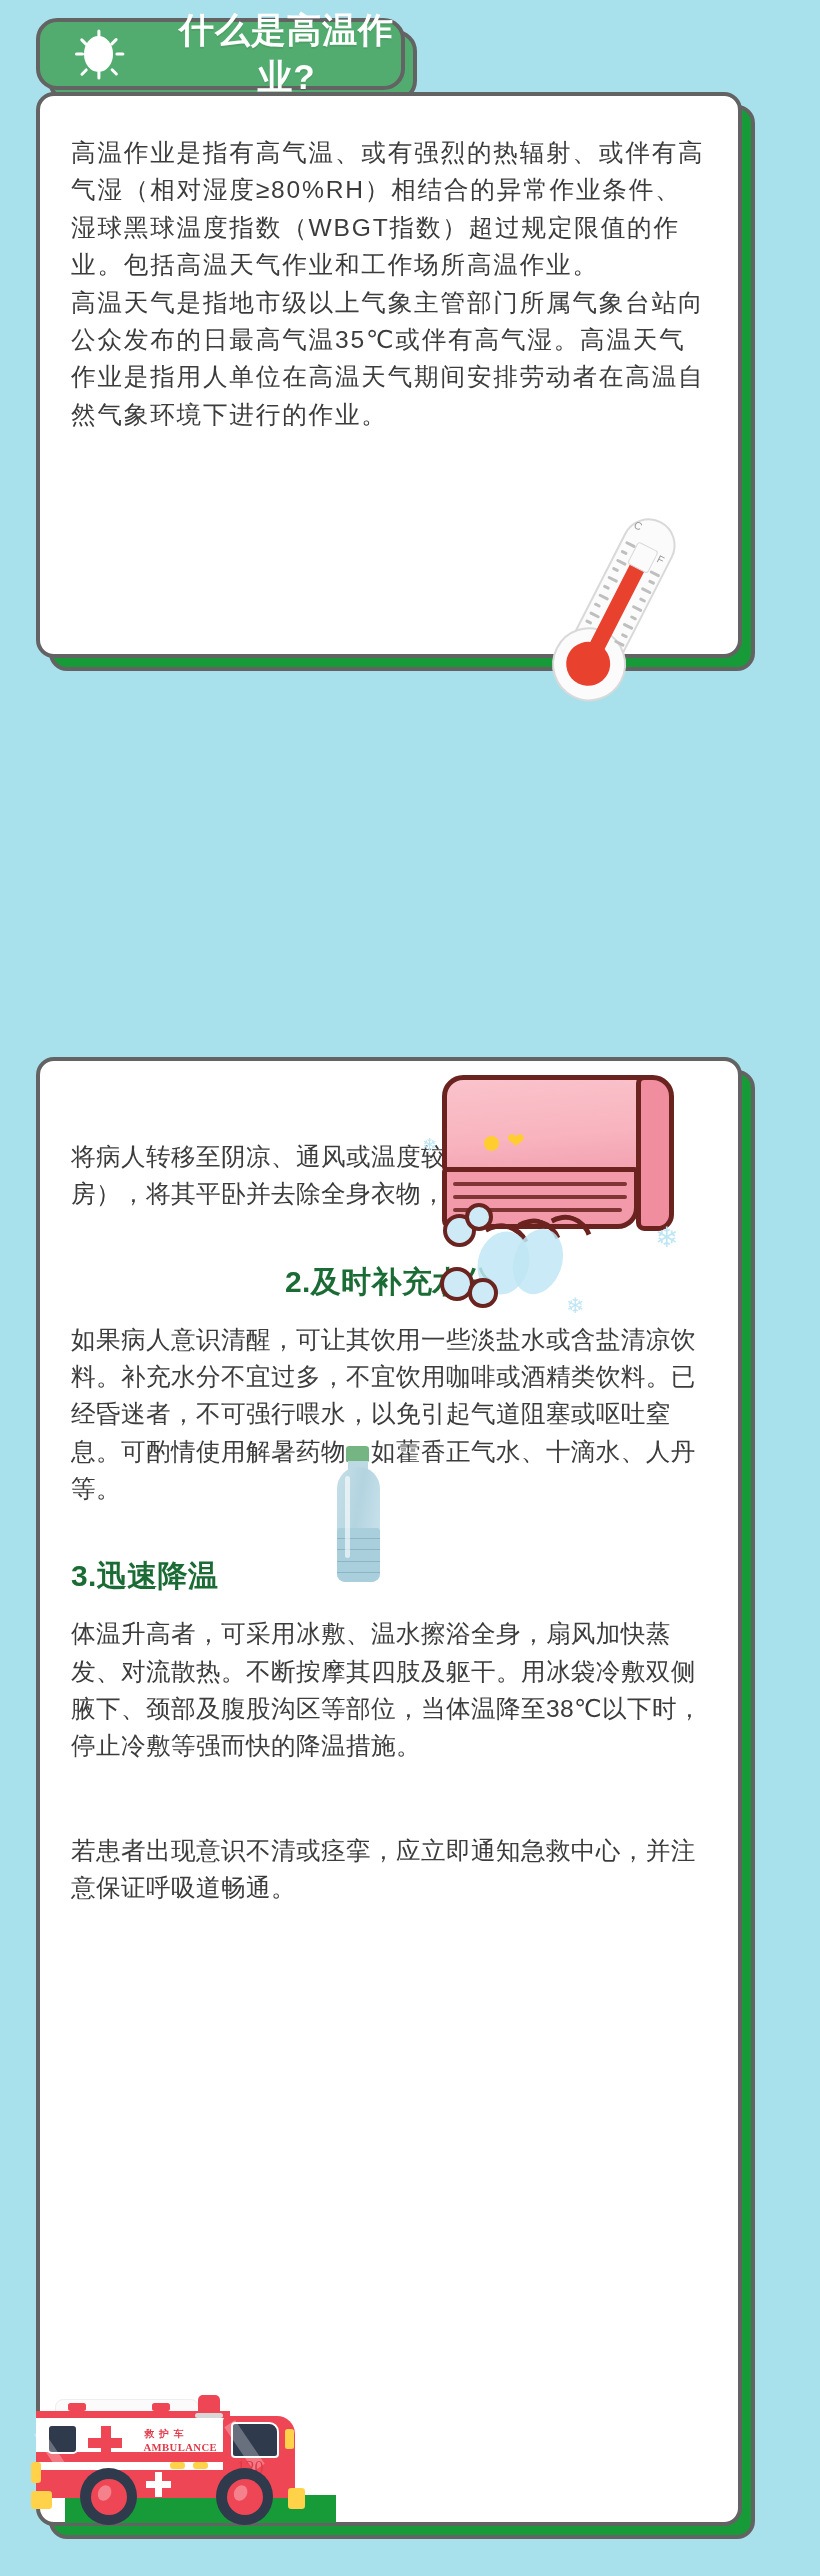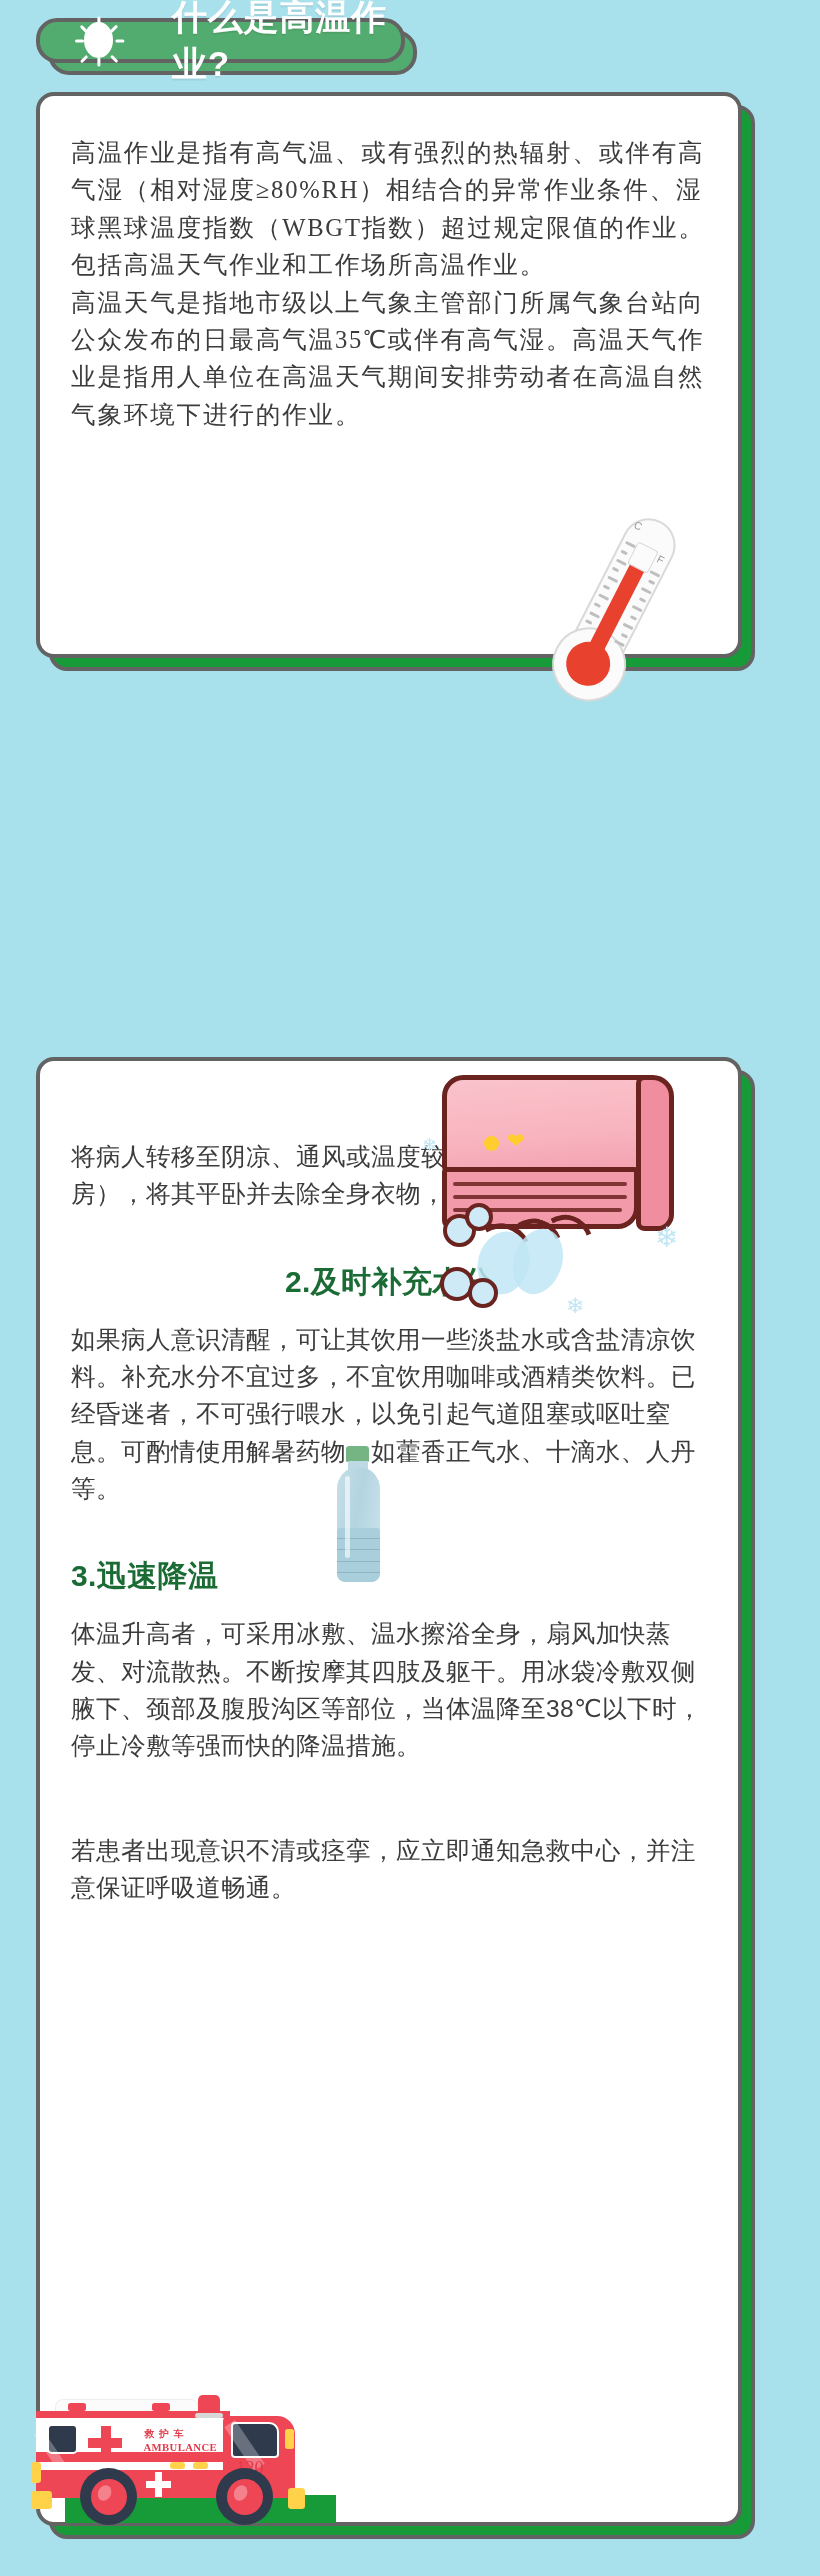--- a/index.html
+++ b/index.html
@@ -81,21 +81,21 @@
     overflow: visible;
   }
   .card-inner { padding: 38px 31px 24.6px 31px; position: relative; z-index: 3; }
 
   .body-text {
     color: #3c3c3c;
     font-size: 24.6px;
     line-height: 1.52;
     letter-spacing: 0.4px;
   }
-  .body-text.tracked { letter-spacing: 1.8px; font-family: Liberation Serif, serif; }
+  .body-text.tracked { letter-spacing: 1.8px; }
 
   .sec-head {
     color: #1b6b35;
     font-size: 30px;
     font-weight: bold;
     line-height: 1.36;
     letter-spacing: 0.4px;
   }
   .sec-head.right { text-align: center; }
 
@@ -443,21 +443,21 @@
   .amb-ground {
     position: absolute;
     background: #179b38;
   }
 </style>
 </head>
 <body>
 
 <div class="page">
 
-  <div class="banner-wrap" style="position:absolute; left:36px; top:18px; width:369px; height:45px;">
+  <div class="banner-wrap" style="position:absolute; left:36px; top:18px; width:369px; height:72px;text-align:center;">
     <div class="banner-shadow"></div>
     <div class="banner">
       <div class="sun-icon">
         <div class="sun-core"></div>
         <div class="sun-ray" style="width:3.3px;height:9px;transform:translate(-1.6px,-24.6px) rotate(0deg);"></div>
         <div class="sun-ray" style="width:3.3px;height:9px;transform:translate(-1.6px,-1.6px) rotate(45deg) translateY(-21.3px);"></div>
         <div class="sun-ray" style="width:9px;height:3.3px;transform:translate(16.4px,-1.6px);"></div>
         <div class="sun-ray" style="width:3.3px;height:9px;transform:translate(-1.6px,-1.6px) rotate(135deg) translateY(-21.3px);"></div>
         <div class="sun-ray" style="width:3.3px;height:9px;transform:translate(-1.6px,16.4px);"></div>
         <div class="sun-ray" style="width:3.3px;height:9px;transform:translate(-1.6px,-1.6px) rotate(225deg) translateY(-21.3px);"></div>

